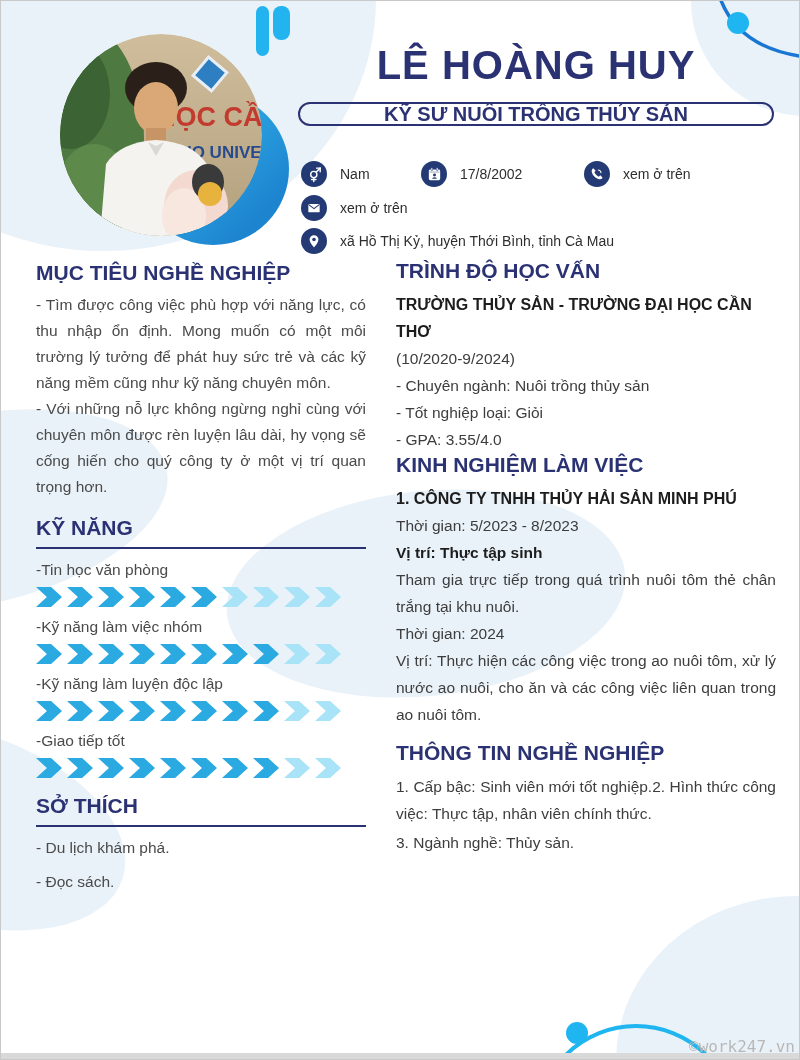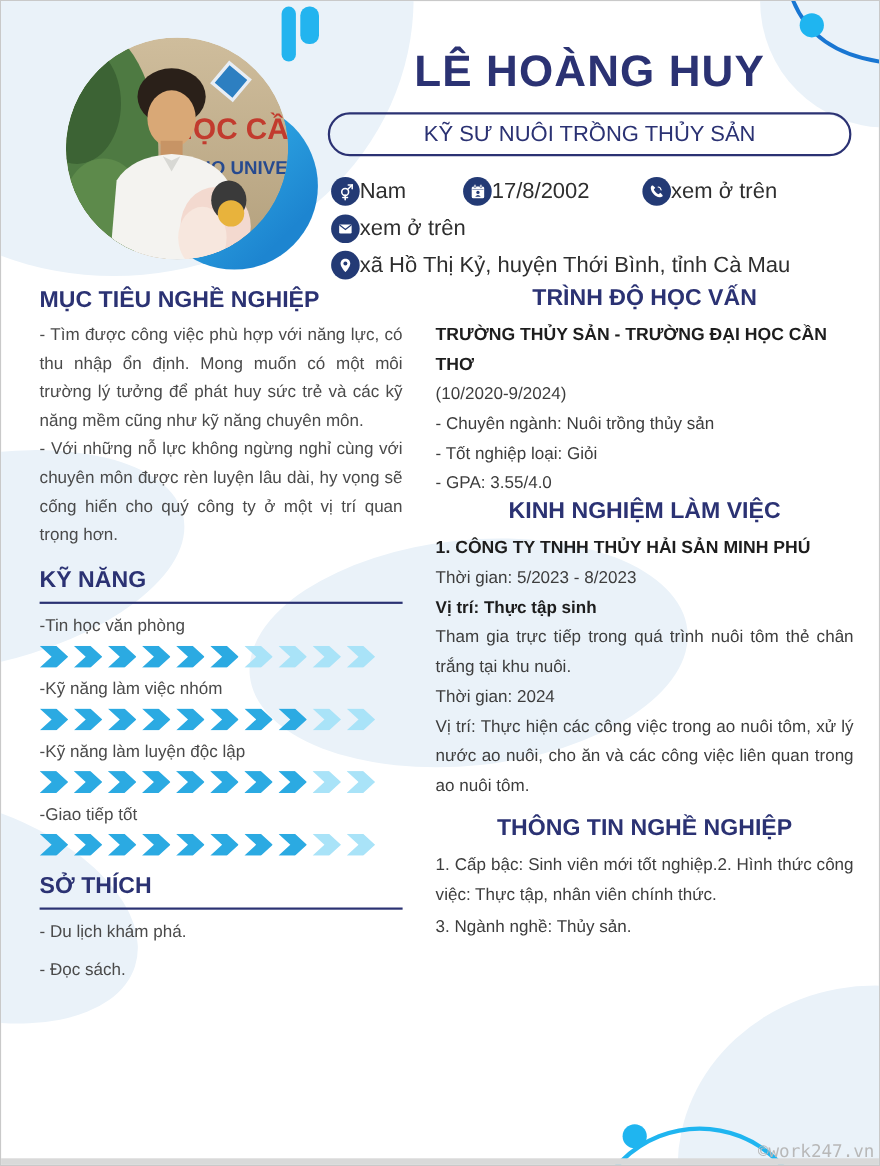--- a/index.html
+++ b/index.html
@@ -25,36 +25,36 @@
   .bar{position:absolute;background:#23b4ef;border-radius:8px;z-index:1;}
   .bar1{left:255px;top:5px;width:13px;height:50px;}
   .bar2{left:272px;top:5px;width:17px;height:34px;}
   .blue-circle{position:absolute;left:136px;top:92px;width:152px;height:152px;border-radius:50%;
     background:linear-gradient(135deg,#3cc1f2 0%,#1d85d0 80%);z-index:1;}
   
   .photo{position:absolute;left:59px;top:33px;width:202px;height:202px;border-radius:50%;overflow:hidden;z-index:2;}
   
   .name{position:absolute;left:297px;top:42px;width:476px;text-align:center;
     font-size:40px;font-weight:800;letter-spacing:1px;color:var(--navy);z-index:2;}
-  .title-pill{position:absolute;left:297px;top:101px;width:476px;height:40px;z-index:2;
+  .title-pill{position:absolute;left:297px;top:101px;width:476px;height:24px;z-index:2;
     border:2px solid var(--navy);border-radius:22px;display:flex;align-items:center;justify-content:center;
-    font-size:20px;font-weight:400;color:var(--navy);}
-  .contact{position:absolute;display:flex;align-items:center;z-index:2;
-    font-size:20px;color:#2e2e2e;}
+    font-size:20px;font-weight:700;color:var(--navy);}
+  .contact{position:absolute;display:flex;align-items:center;gap:13px;z-index:2;
+    font-size:14px;color:#2e2e2e;}
   .c1{left:300px;top:160px;} .c2{left:420px;top:160px;} .c3{left:583px;top:160px;}
   .c4{left:300px;top:194px;} .c5{left:300px;top:227px;}
   .cicon{width:26px;height:26px;border-radius:50%;background:#233a75;flex:0 0 26px;
     display:flex;align-items:center;justify-content:center;}
   .cicon svg{display:block;}
   
   .col-left{position:absolute;left:35px;top:260px;width:330px;z-index:2;}
   .col-right{position:absolute;left:395px;top:258px;width:380px;z-index:2;}
   h2{font-size:21px;font-weight:800;color:var(--navy);line-height:24px;}
   .rule{border-bottom:2px solid var(--navy);margin-top:7px;}
-  .center{text-align:center;}
+  .center{}
   .para{font-size:15.5px;line-height:26px;text-align:justify;color:var(--body);}
   .col-left .objective h2{margin-bottom:7px;}
   .skills{margin-top:16px;}
   .skill-label{font-size:15.5px;line-height:26px;color:var(--body);margin-top:2px;}
   .skill-bar{display:flex;gap:5px;margin:4px 0 7px;}
   .chev{width:26px;height:20px;clip-path:polygon(0 0,58% 0,100% 50%,58% 100%,0 100%,42% 50%);}
   .chev-d{background:var(--chevdark);} .chev-l{background:var(--chevlight);}
   .skills-list{margin-top:8px;}
   .certs{margin-top:18px;} .certs .para{margin-top:8px;}
   .hobbies{margin-top:16px;}

